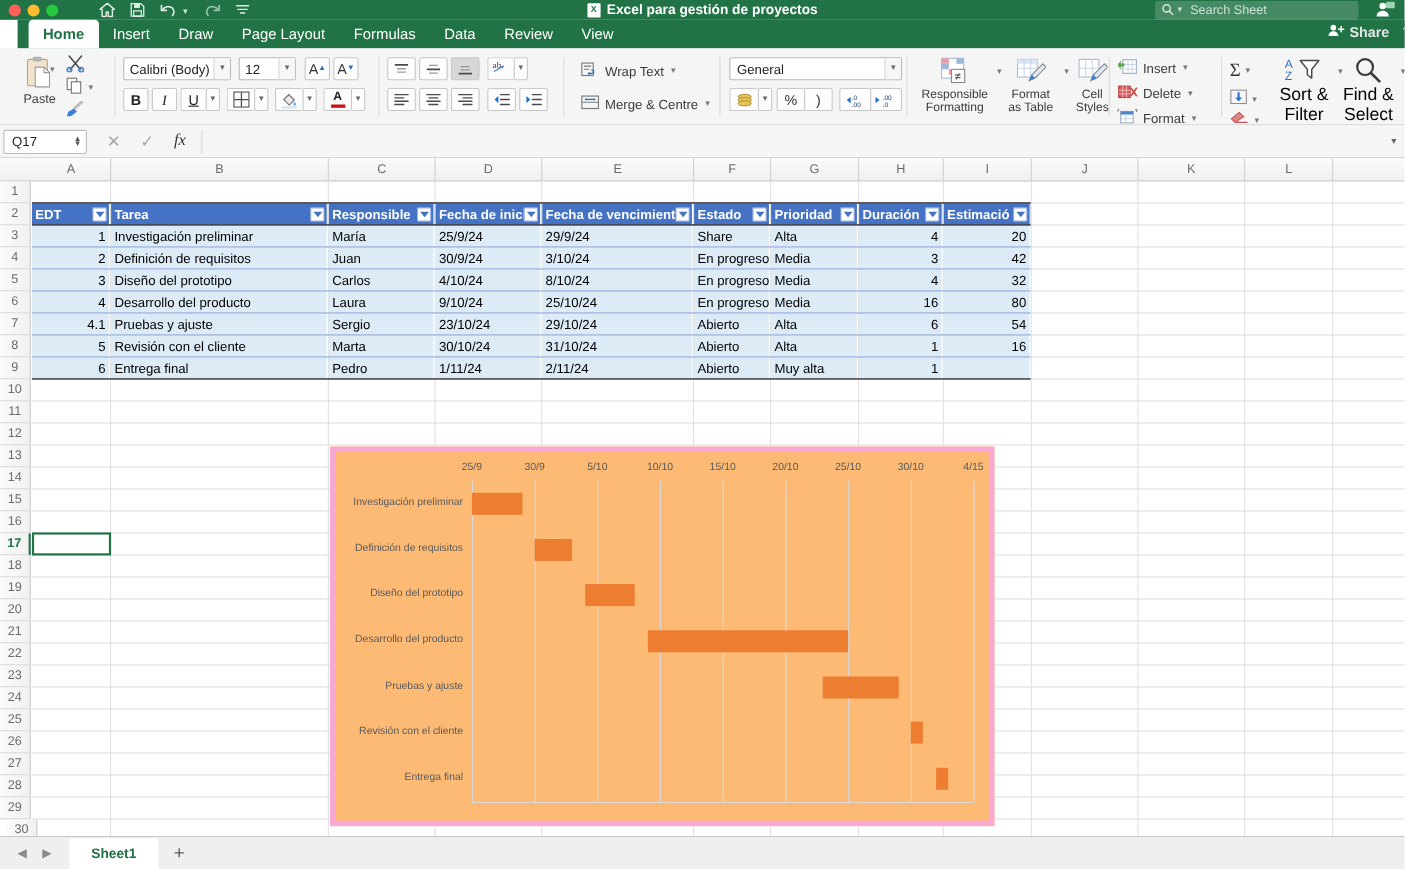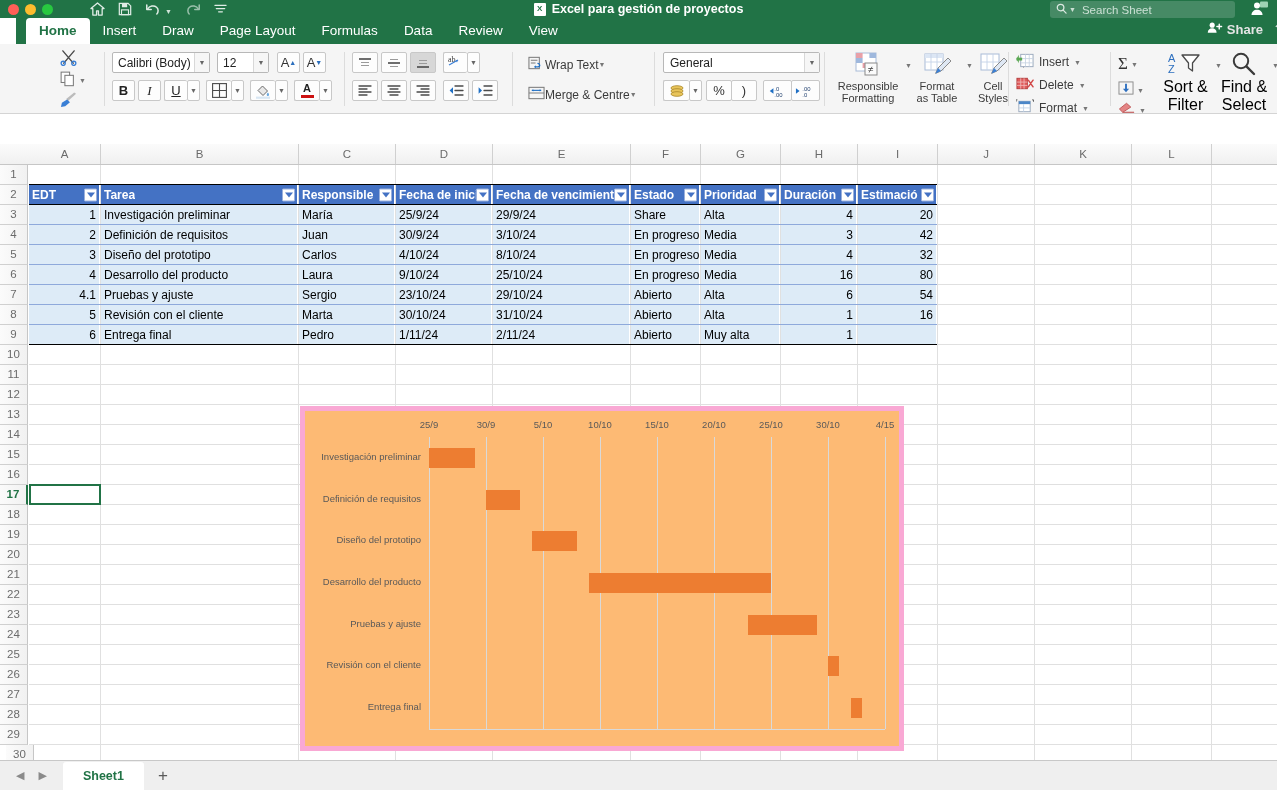--- a/index.html
+++ b/index.html
@@ -129,21 +129,21 @@
   .splitbtn .arrb { width: 13px; height: 21px; font-size: 7px; color: #666; }
 
   
   .aligngrp { left: 352px; width: 140px; }
   .alignrow { position: absolute; display: flex; gap: 3px; }
   .ab { width: 26px; height: 21px; }
   .ab.sel { background: #d7d7d7; }
 
   
   .wrapgrp { left: 522px; width: 135px; }
-  .wrapitem { position: absolute; display: flex; align-items: center; font-size: 12px; color: #3b3b3b; }
+  .wrapitem { position: absolute; display: flex; align-items: center; gap: 5px; font-size: 12px; color: #3b3b3b; }
 
   
   .numgrp { left: 663px; width: 162px; }
   .numfmt {
     position: absolute; left: 0; top: 8px; width: 157px; height: 21px;
     background: #fff; border: 1px solid #b8b8b8; border-radius: 2px;
     display: flex; align-items: center; padding-left: 6px; font-size: 12px; color: #222;
   }
   .numrow { position: absolute; left: 0; top: 36px; display: flex; align-items: center; gap: 0px; }
 
@@ -365,20 +365,32 @@
             </svg>
         </span>
         <span>Share</span>
       </span>
       <span class="chevron-up">⌃</span>
     </div>
   </div>
 
   <div class="ribbon">
 
+    <div class="rgrp pastegrp">
+      <div class="paste-ico">
+        <svg width="30" height="34" viewBox="0 0 30 34">
+          <rect x="4" y="4" width="18" height="24" rx="1.5" fill="#f2e3cb" stroke="#b9a182" stroke-width="1"></rect>
+          <rect x="9" y="1.5" width="8" height="4.5" rx="1" fill="#b5b5b5"></rect>
+          <path d="M11 11h8l5 5v13h-13z" fill="#ffffff" stroke="#9b9b9b" stroke-width="1"></path>
+          <path d="M19 11v5h5" fill="none" stroke="#9b9b9b" stroke-width="1"></path>
+        </svg>
+      </div>
+      <div class="paste-lbl">Paste</div>
+      <span style="position:absolute;left:38px;top:16px;font-size:7px;color:#777">▼</span>
+    </div>
 
     <div class="cutcol">
       <div>
         <span>
           <svg width="17" height="17" viewBox="0 0 18 18">
               <path d="M3 2l11 13M15 2L4 15" stroke="#4a4a4a" stroke-width="1.5" stroke-linecap="round"></path>
               <circle cx="3.4" cy="15.2" r="2.2" fill="none" stroke="#3a7fd5" stroke-width="1.4"></circle>
               <circle cx="14.6" cy="15.2" r="2.2" fill="none" stroke="#3a7fd5" stroke-width="1.4"></circle>
             </svg>
         </span>
@@ -717,20 +729,36 @@
               <path d="M15.4 15.4L23 23" stroke="#3a3a3a" stroke-width="2.4" stroke-linecap="round"></path>
             </svg>
         </div>
         <div class="sl">Find &amp;</div>
         <div class="sl">Select</div>
         <span style="position:absolute;right:-9px;top:12px;font-size:7px;color:#777">▼</span>
       </div>
     </div>
   </div>
 
+  <div class="fbar">
+    <div class="namebox">
+      <span>Q17</span>
+      <span class="spin">
+          <span>▲</span>
+          <span>▼</span>
+        </span>
+    </div>
+    <div class="fbicons">
+      <span>✕</span>
+      <span>✓</span>
+      <span class="fx">fx</span>
+    </div>
+    <input class="fbinput" type="text" style="">
+    <span class="fbcaret">▼</span>
+  </div>
 
   <div class="gridwrap">
     <div class="cornerbox"></div>
     <div class="colhdr" id="colhdr">
         <div class="cell" style="left: 29px; width: 72px;">A</div>
         <div class="cell" style="left: 101px; width: 198px;">B</div>
         <div class="cell" style="left: 299px; width: 97px;">C</div>
         <div class="cell" style="left: 396px; width: 97px;">D</div>
         <div class="cell" style="left: 493px; width: 138px;">E</div>
         <div class="cell" style="left: 631px; width: 70px;">F</div>

